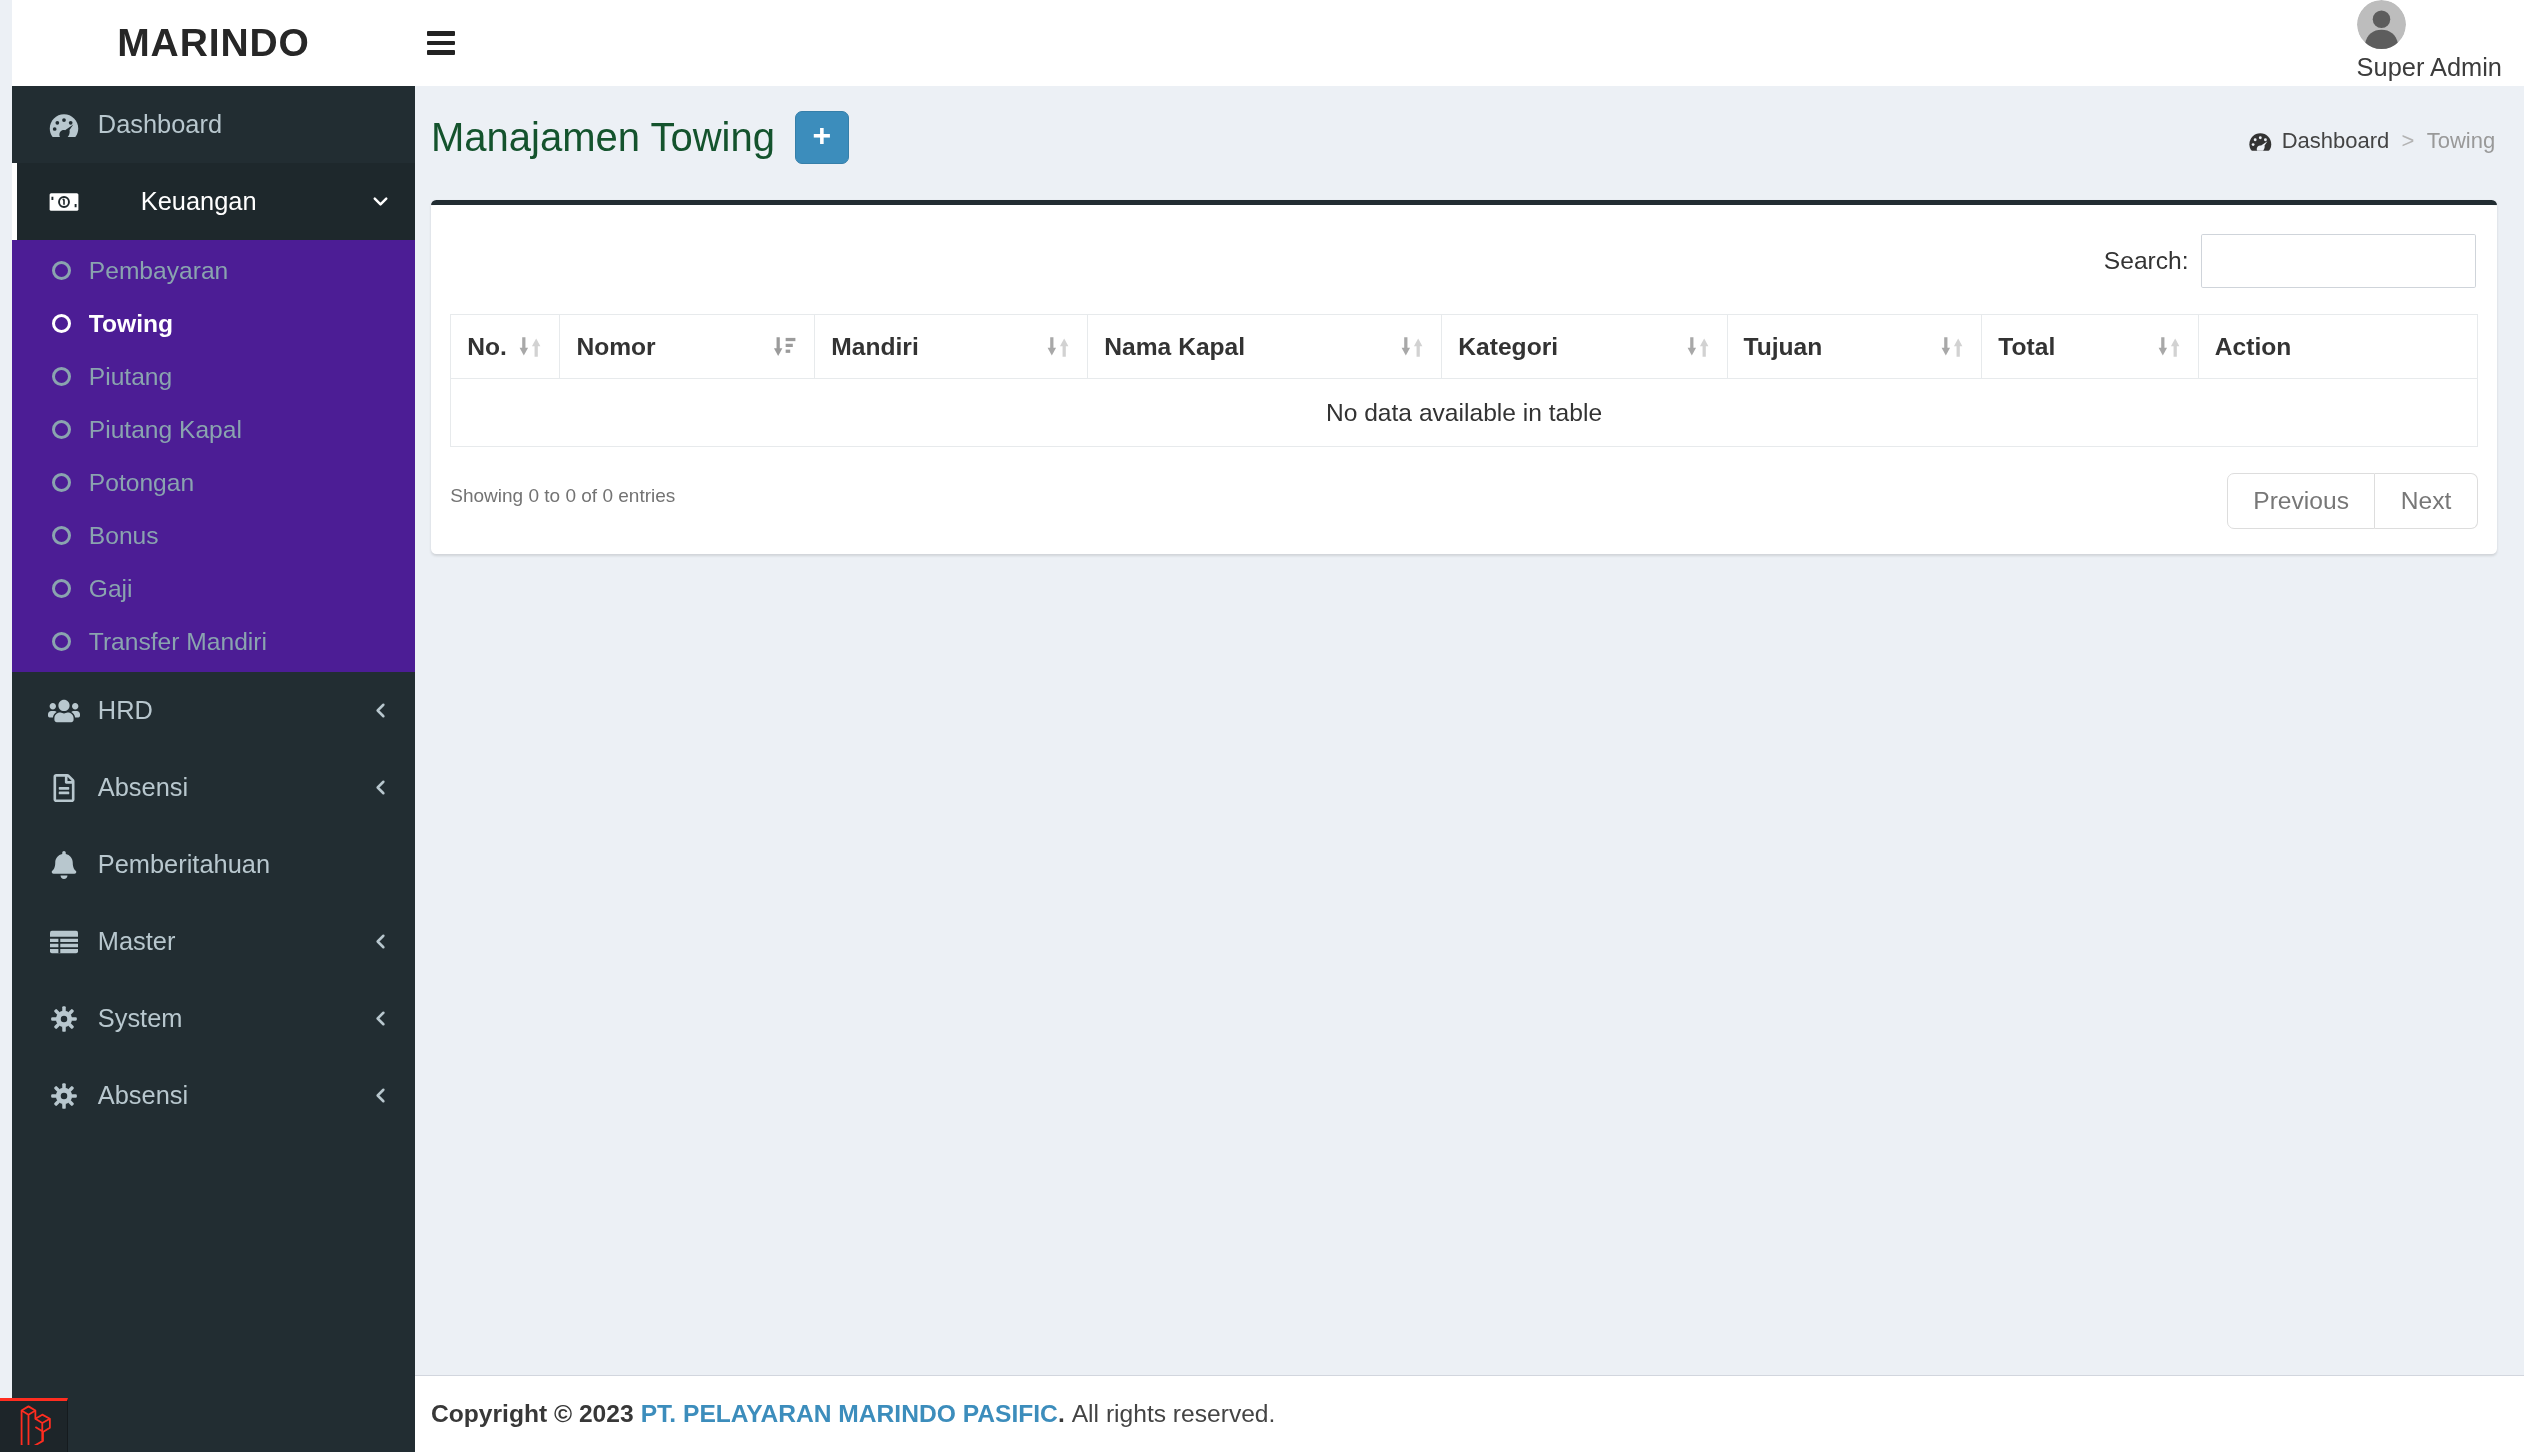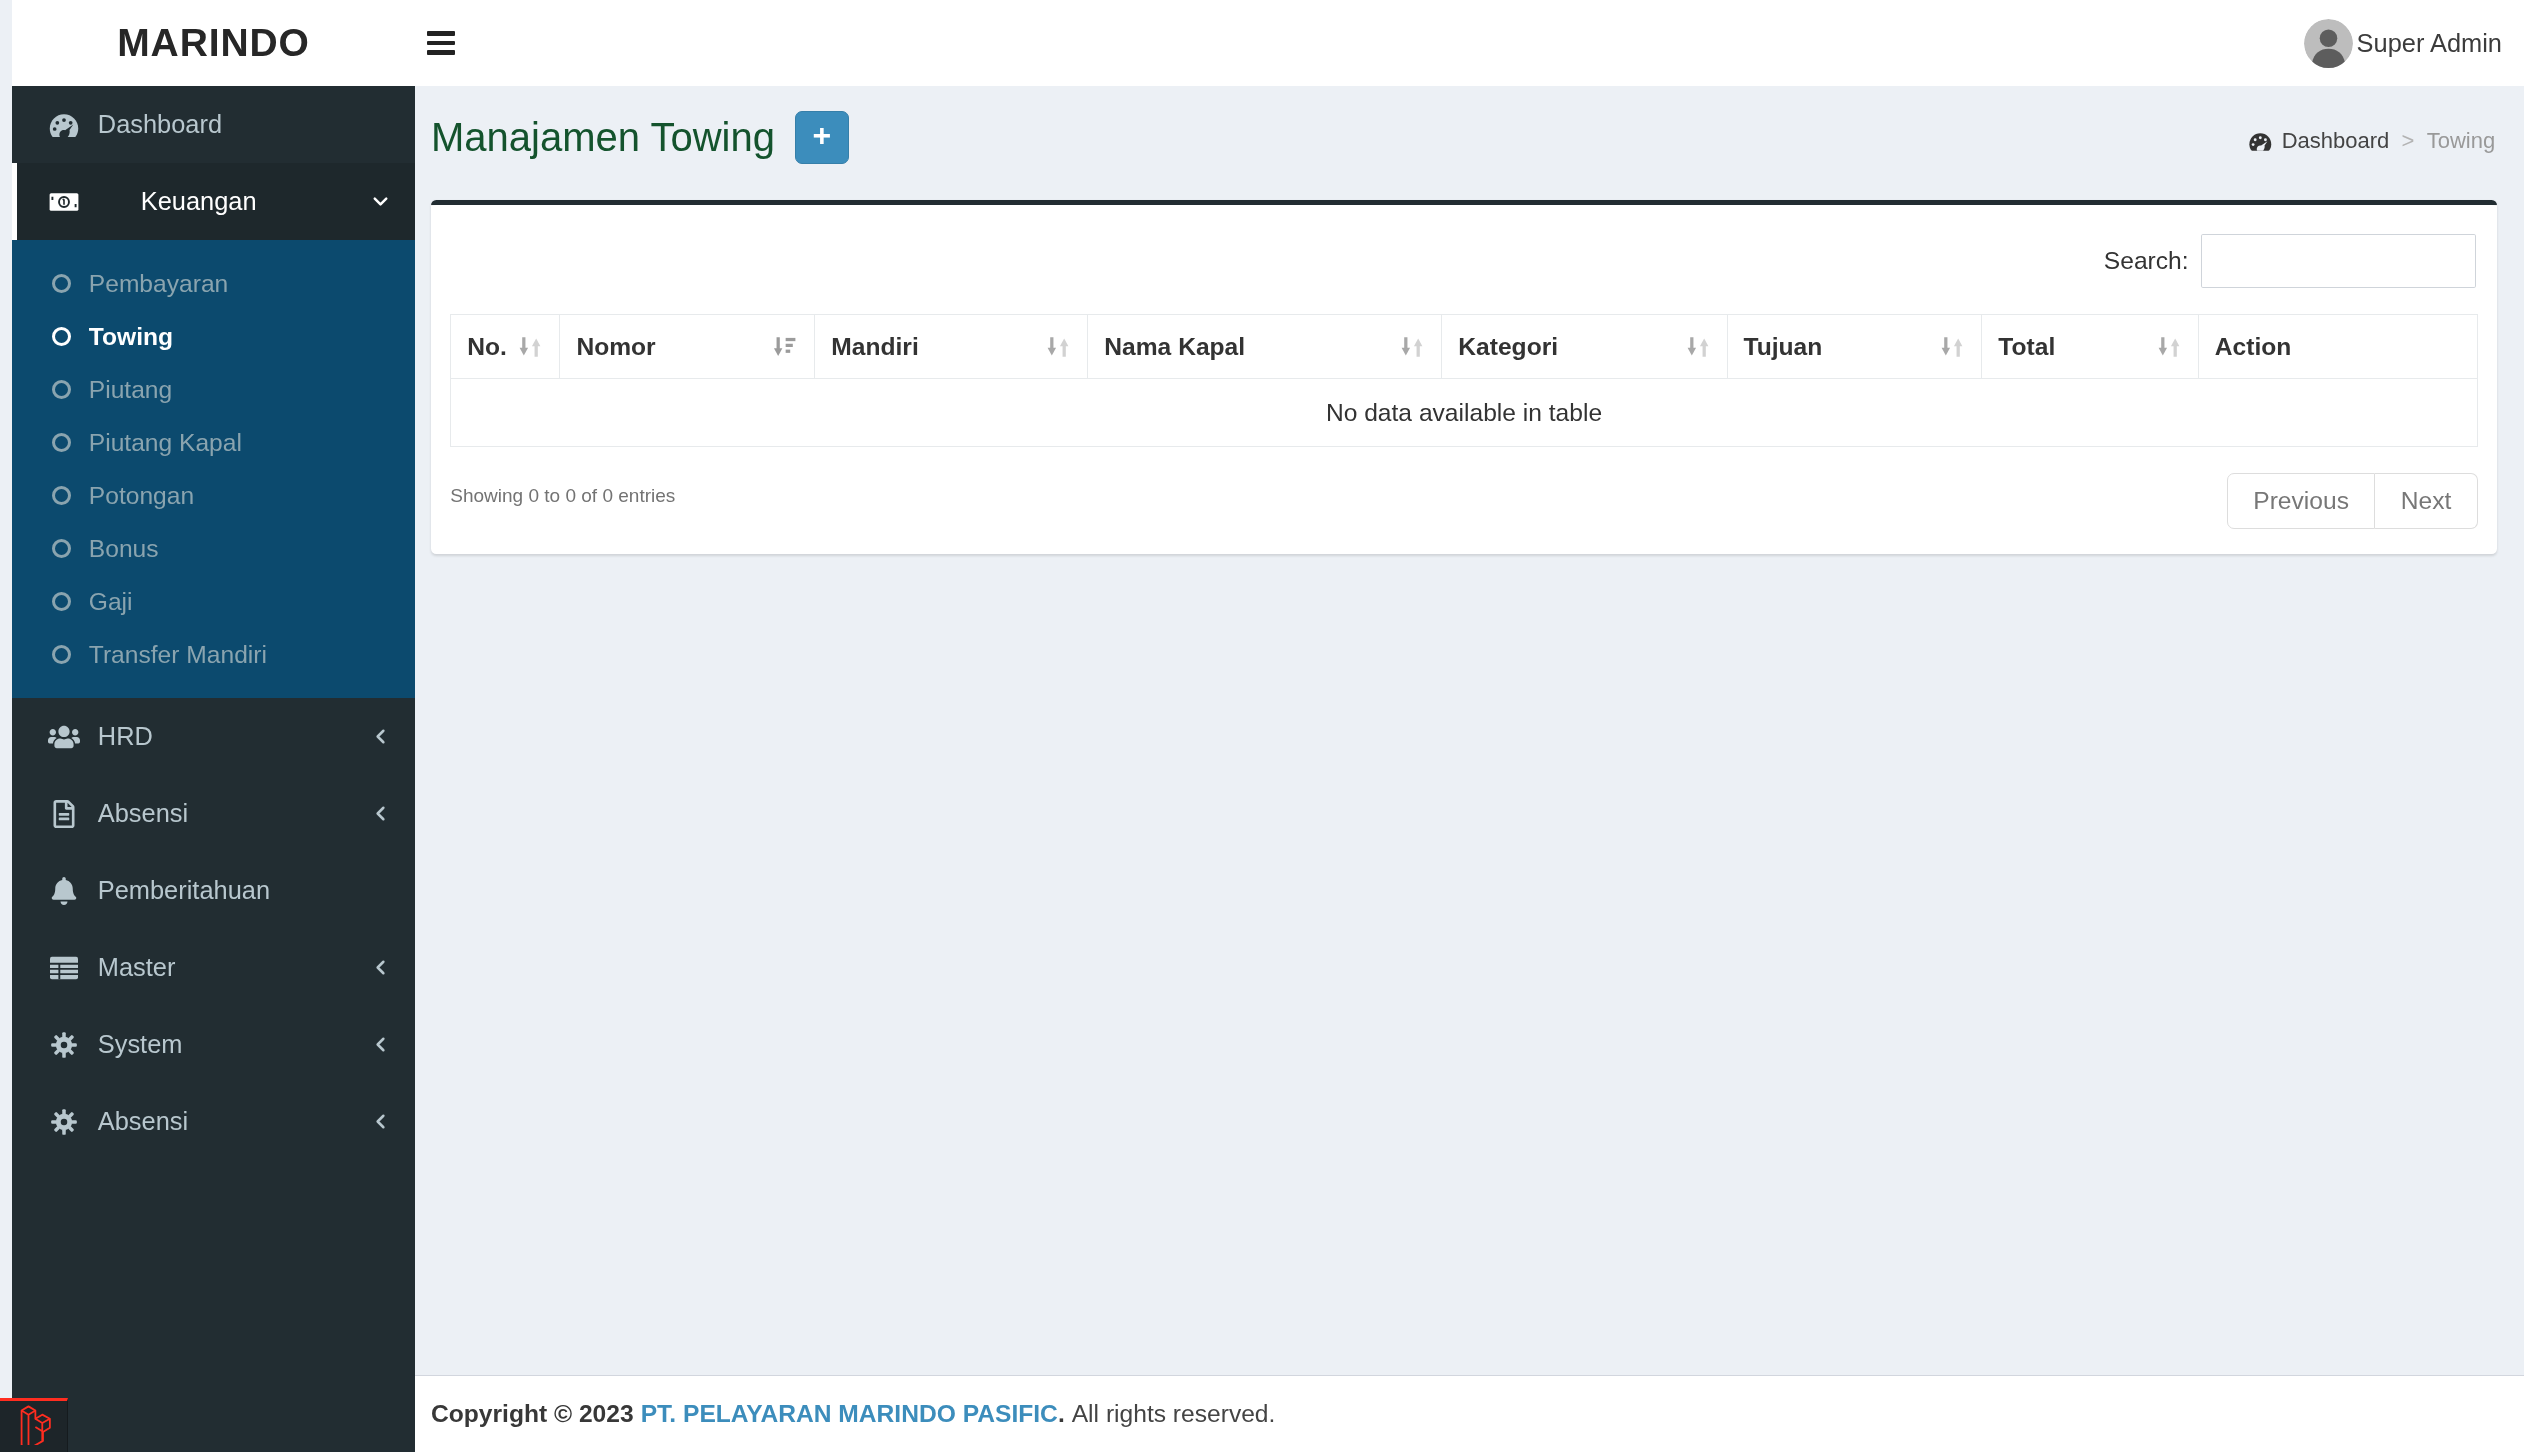--- a/index.html
+++ b/index.html
@@ -22,21 +22,21 @@
   }
   .menu-item {
     display: flex; align-items: center; height: 77px; padding: 0 23px 0 21px;
     color: #b8c7ce; font-size: 25.4px; cursor: pointer; border-left: 5.3px solid transparent;
   }
   .menu-item .mi-icon { width: 51px; display: flex; justify-content: center; align-items: center; margin-right: 8.8px; }
   .menu-item .mi-icon svg { width: 32px; height: 28px; }
   .menu-item .mi-chevron { margin-left: auto; display: flex; align-items: center; }
   .menu-item .mi-chevron svg { width: 23px; height: 23px; }
   .menu-item.active-parent { background: #1e282c; color: #ffffff; border-left-color: #ffffff; gap: 43px; }
-  .submenu { background: #0c4a6e; padding: 17px 0; }
+  .submenu { background: #4c1d95; padding: 4px 0; }
   .submenu-item {
     display: flex; align-items: center; height: 53px; padding: 0 23px 0 40px;
     color: #8aa4af; font-size: 24.6px; cursor: pointer;
   }
   .submenu-item .circle {
     width: 19.3px; height: 19.3px; border: 3.5px solid currentColor; border-radius: 50%;
     margin-right: 17.5px; flex: 0 0 auto;
   }
   .submenu-item.active { color: #ffffff; font-weight: bold; }
 
@@ -53,22 +53,22 @@
 
   .navbar { position: absolute; top: 0; left: 0; right: 0; height: 86px; background: #ffffff; z-index: 3; }
   .hamburger {
     position: absolute; left: 0; top: 0; width: 75px; height: 86px;
     background: none; border: none; cursor: pointer;
     display: flex; flex-direction: column; align-items: center; justify-content: center; gap: 5.3px;
   }
   .hamburger .bar { width: 28px; height: 4.4px; background: #222222; border-radius: 0.9px; }
   .user-menu {
     position: absolute; right: 23px; top: 0; height: 86px;
-    display: flex; align-items: center; gap: 4px; cursor: pointer;
-    font-size: 25.4px; color: #3c3c3c;
+    display: flex; gap: 4px; cursor: pointer;
+    font-size: 25.4px; color: #3c3c3c; flex-direction: column;
   }
   .avatar { width: 49px; height: 49px; border-radius: 50%; overflow: hidden; display: flex; }
   .avatar svg { width: 49px; height: 49px; }
 
   
   .content { position: absolute; top: 86px; bottom: 77px; left: 0; right: 0; padding: 24.6px 28px 0; overflow: hidden; }
   .content-header { position: relative; margin-bottom: 26px; min-height: 63px; }
   .page-title { display: inline-block; font-size: 40px; font-weight: 400; color: #14532d; vertical-align: middle; }
   .add-btn {
     display: inline-flex; align-items: center; justify-content: center; vertical-align: middle;

